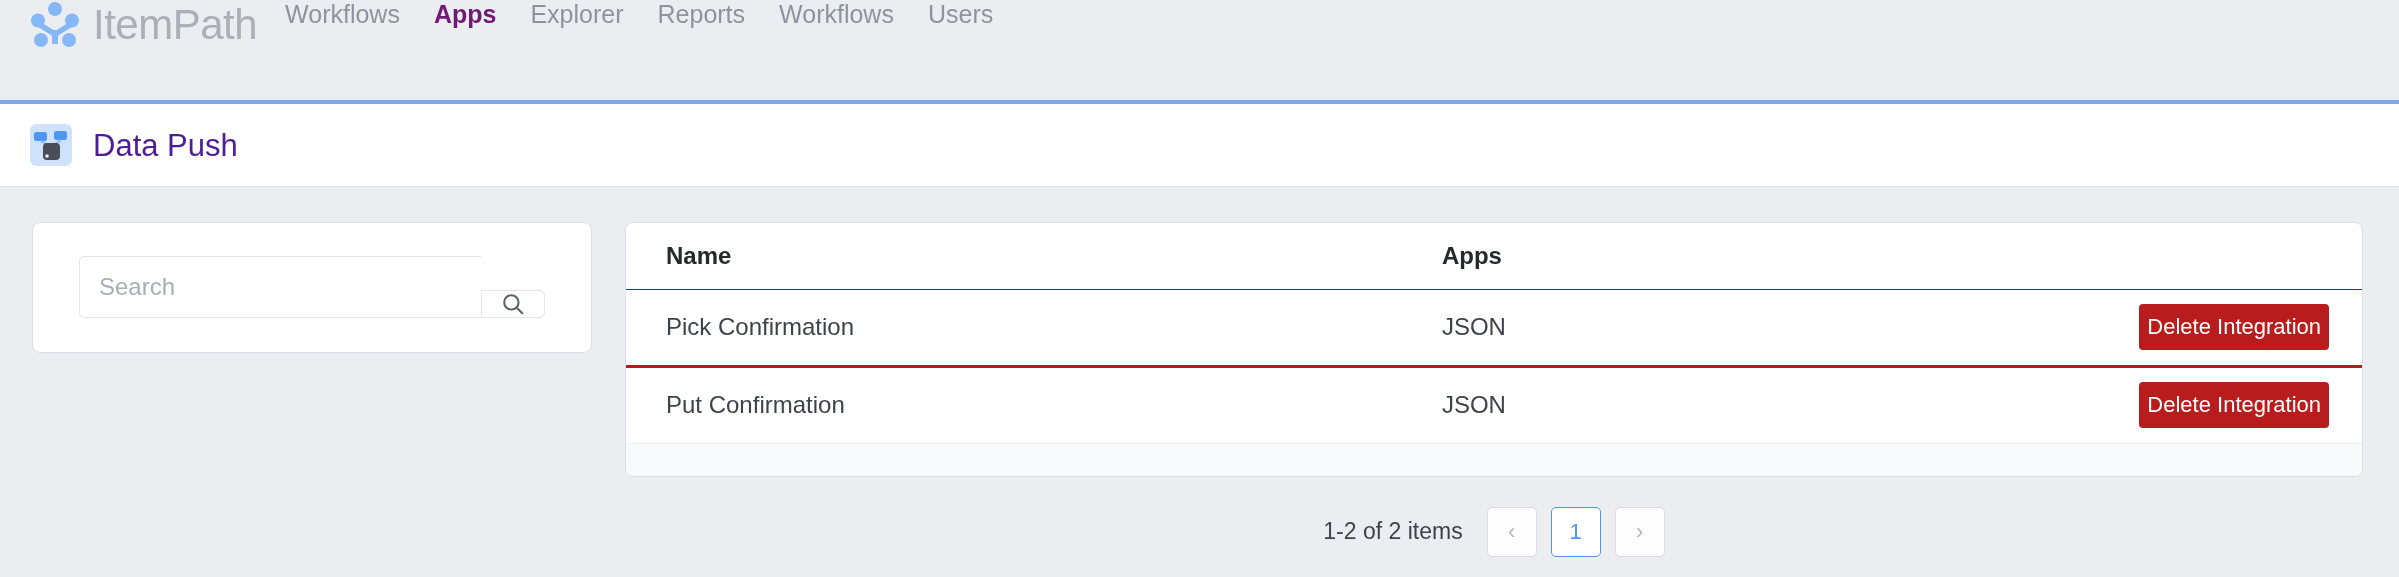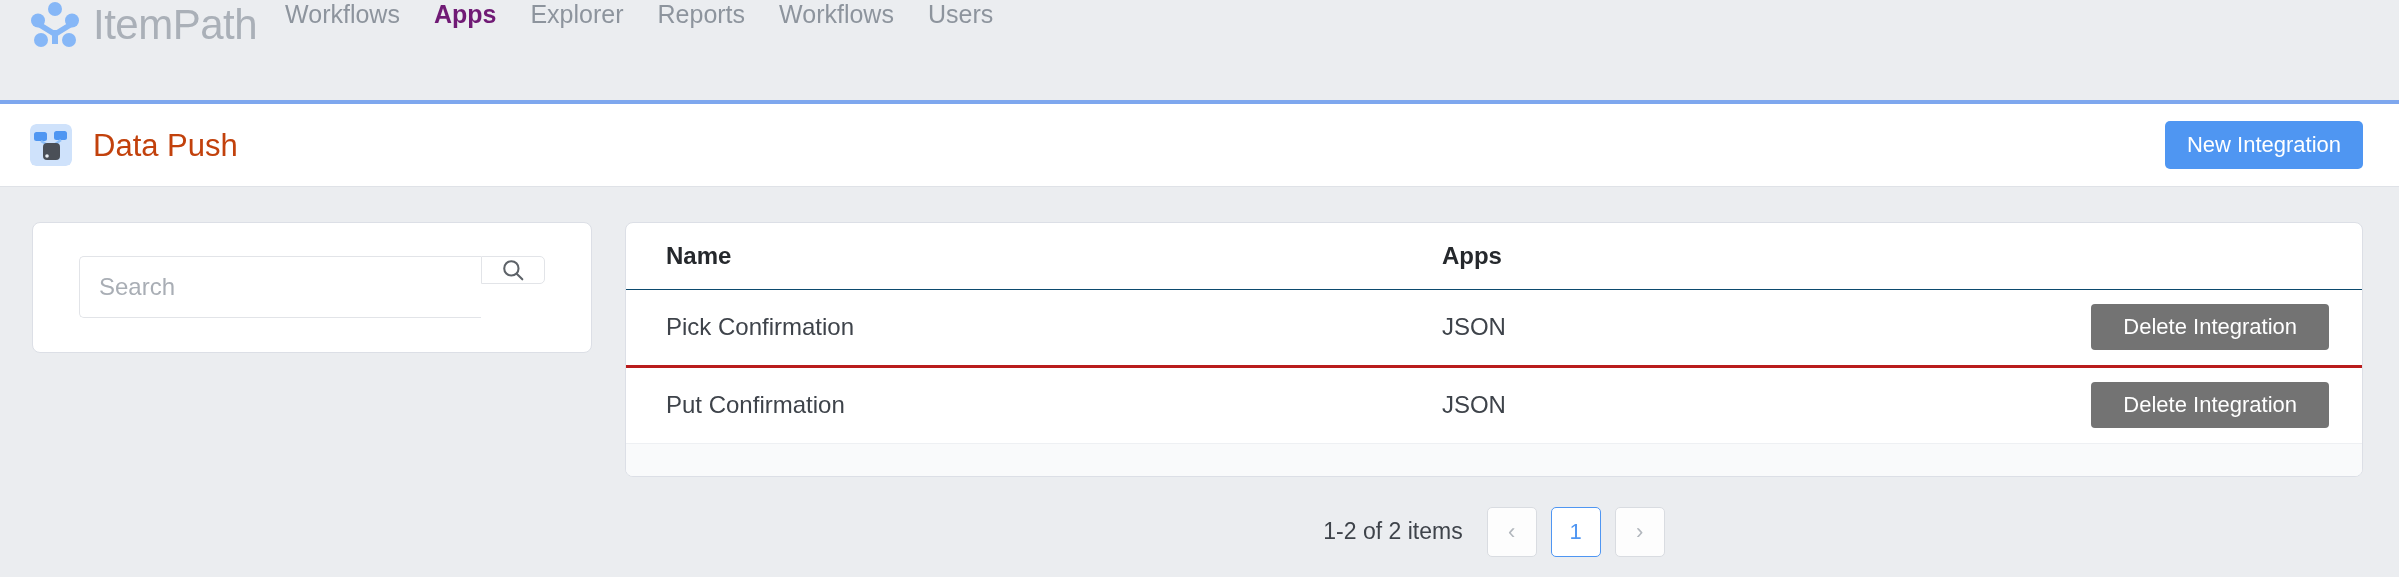--- a/index.html
+++ b/index.html
@@ -76,21 +76,21 @@
     border-bottom: 1px solid #dfe2e7;
   }
   .app-icon {
     width: 42px; height: 42px;
     border-radius: 6px;
     display: block;
     margin-right: 21px;
   }
   .page-title {
     font-size: 31px;
-    color: #c2410c;
+    color: #4c1d95;
     font-weight: 400;
     line-height: 1;
   }
   .new-int-btn {
     margin-left: auto;
     background: #4f96f2;
     color: #fff;
     border: none;
     border-radius: 5px;
     font-size: 22px;
@@ -110,21 +110,21 @@
 
   
   .search-card {
     width: 560px;
     flex: none;
     background: #fff;
     border: 1px solid #dcdfe6;
     border-radius: 8px;
     padding: 33px 46px 34px 46px;
   }
-  .search-row { display: flex; align-items: flex-start; }
+  .search-row { display: flex; align-items: flex-end; }
   .search-input {
     flex: 1;
     height: 62px;
     border: 1px solid #e2e4e8;
     border-right: none;
     border-radius: 5px 0 0 5px;
     font-size: 24px;
     font-family: inherit;
     color: #3a3f45;
     padding: 0 19px;
@@ -166,27 +166,27 @@
     border-bottom: 1px solid #0c4a6e;
   }
   tbody td {
     font-size: 24px;
     color: #3e434a;
     height: 77px;
     border-bottom: 3px solid #b91c1c;
   }
   tbody tr:last-child td { border-bottom: 1px solid #eef0f3; }
   .del-btn {
-    background: #737373;
+    background: #b91c1c;
     color: #fff;
     border: none;
     border-radius: 4px;
     font-size: 22px;
     font-family: inherit;
-    padding: 11px 32px;
+    padding: 11px 8px;
     cursor: pointer;
     float: right;
     line-height: 1.1;
   }
   .table-footer { height: 32px; background: #f9fafb; }
 
   
   .pagination {
     display: flex;
     align-items: center;
@@ -249,21 +249,20 @@
     <svg class="app-icon" viewBox="0 0 42 42">
       <rect width="42" height="42" rx="6" fill="#cfe2fb"></rect>
       <rect x="4" y="8" width="13" height="9" rx="2.5" fill="#4f96f2"></rect>
       <rect x="24" y="7" width="13" height="9" rx="2.5" fill="#4f96f2"></rect>
       <path d="M11 17 L21 23 L31 16" stroke="#8fc0f8" stroke-width="2.5" fill="none"></path>
       <rect x="13" y="19" width="17" height="17" rx="4" fill="#4a4f57"></rect>
       <circle cx="17" cy="32" r="1.8" fill="#e9edf2"></circle>
     </svg>
   </span>
   <span class="page-title">Data Push</span>
-  <button class="new-int-btn">New Integration</button>
 </div>
 
 <div class="content">
 
   <div class="search-card">
     <div class="search-row">
       <input class="search-input" type="text" placeholder="Search" style="">
       <button class="search-btn">
         <span>
           <svg viewBox="0 0 24 24" fill="none" stroke="#5d6268" stroke-width="1.9" stroke-linecap="round">

